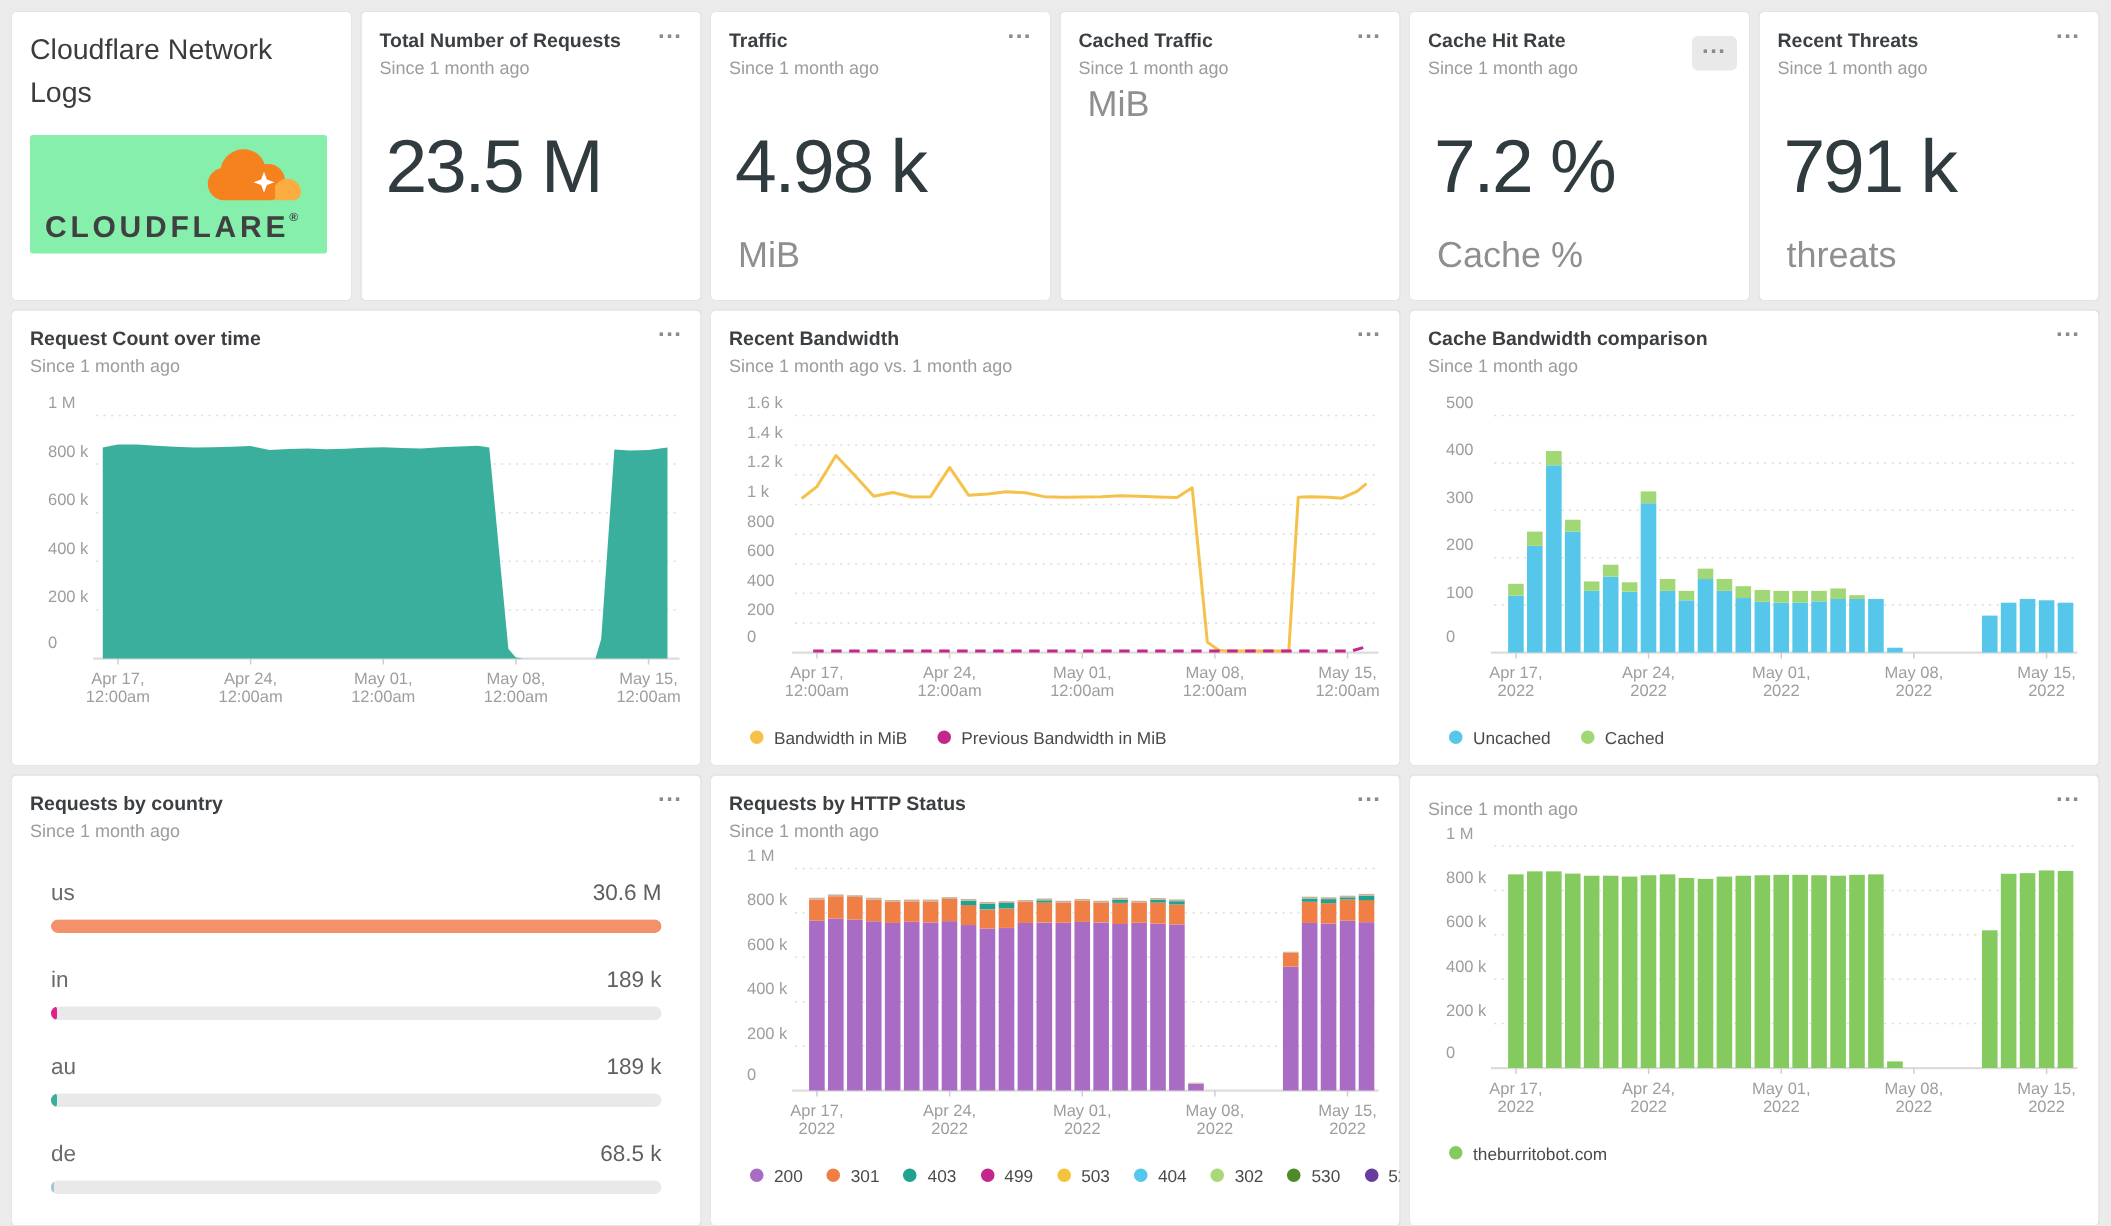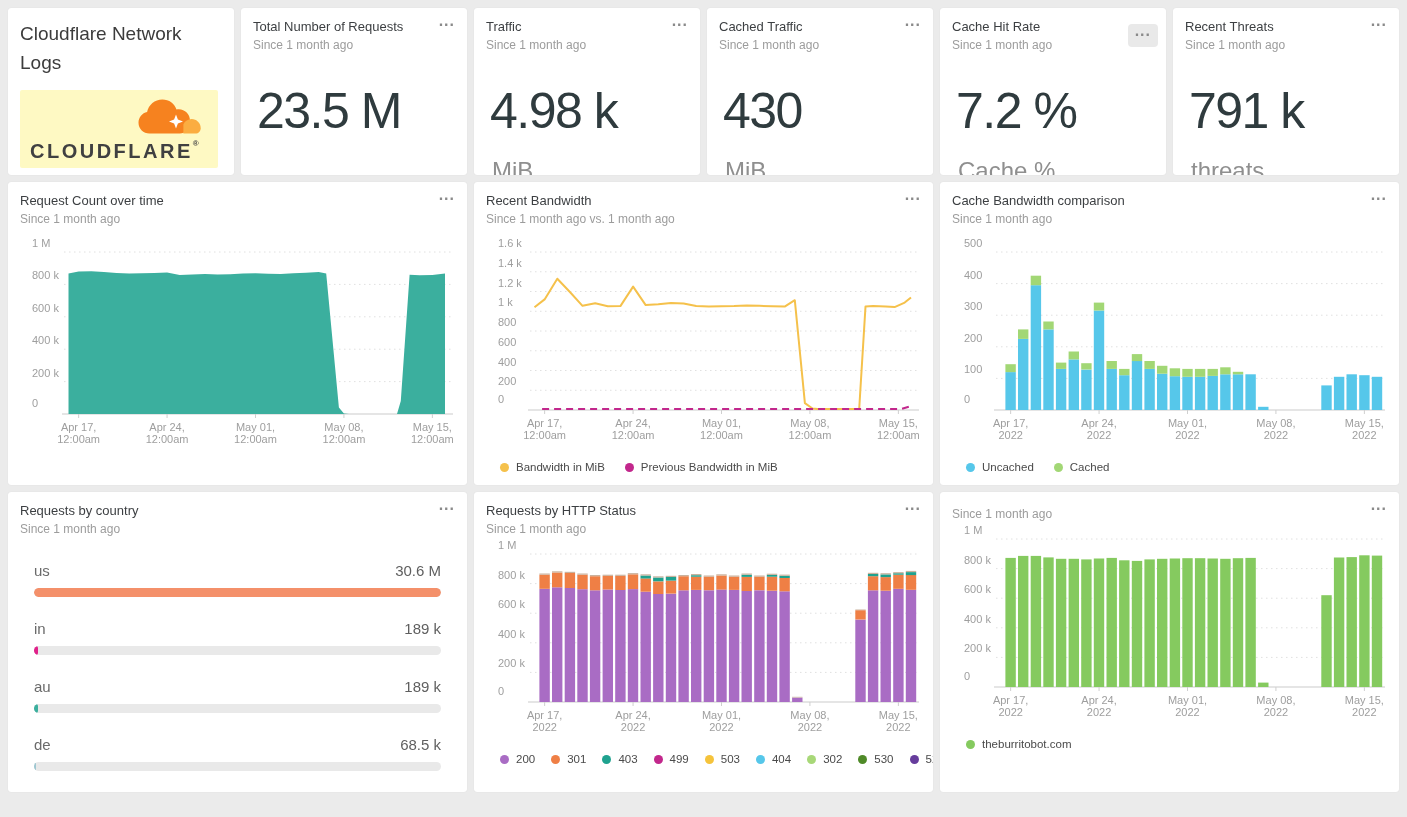--- a/index.html
+++ b/index.html
@@ -1,43 +1,43 @@
 <!DOCTYPE html>
 <html><head>
 <meta charset="utf-8">
 <style>
   * { margin:0; padding:0; box-sizing:border-box; }
   html,body { width:1407px; height:817px; overflow:hidden; background:#ebebeb;
               font-family:"Liberation Sans", sans-serif; }
   .board { padding:8px; display:flex; flex-direction:column; gap:7px; }
-  .row1 { display:grid; grid-template-columns:repeat(6,1fr); gap:7px; height:167px; }
+  .row1 { display:grid; grid-template-columns:repeat(6,1fr); gap:7px; height:192px; }
   .row3c { display:grid; grid-template-columns:repeat(3,1fr); gap:7px; }
   .row2 { height:303px; } .row3 { height:300px; }
   .panel { background:#fff; border-radius:3px; position:relative; overflow:hidden;
            padding:11px 12px; box-shadow:0 0 1px rgba(0,0,0,.12); }
-  .ptitle { font-size:13px; font-weight:400; color:#3c3f42; }
+  .ptitle { font-size:13px; font-weight:700; color:#3c3f42; }
   .psub { font-size:12px; color:#9c9c9c; margin-top:4px; }
   .menu { position:absolute; top:6px; right:12px; color:#8a8a8a; font-weight:700;
           font-size:16px; letter-spacing:1px; line-height:14px; cursor:pointer; }
   .menu.active { background:#e9e9e9; border-radius:4px; top:16px; right:8px;
                  padding:0 7px 9px 7px; }
   
   .stat-val { margin:30px 0 17px 4px; font-size:50px; color:#2f3b3e; letter-spacing:-1.5px; }
   .stat-unit { margin:4px 0 0 6px; font-size:24px; color:#8f8f8f; }
   
   .hd-title { font-size:19px; color:#3c3c3c; line-height:1.55; }
-  .logo-box { margin-top:12px; background:#fef9c3; border-radius:2px; padding:8px 10px 6px;
+  .logo-box { margin-top:12px; background:#86efac; border-radius:2px; padding:8px 10px 6px;
               width:198px; }
   .logo-text { font-size:20px; font-weight:800; color:#404041; letter-spacing:2.5px;
                line-height:1.1; white-space:nowrap; }
   .logo-text .reg { font-size:8px; vertical-align:top; letter-spacing:0; }
   
   svg text.tick { font-size:11px; fill:#9e9e9e; font-family:"Liberation Sans",sans-serif; }
   .legend { display:flex; gap:20px; padding-left:14px; margin-top:3px; flex-wrap:nowrap; }
-  .legend .li { display:flex; align-items:center; gap:7px; font-size:11.5px; color:#4a4a4a; }
+  .legend .li { display:flex; align-items:flex-start; gap:7px; font-size:11.5px; color:#4a4a4a; }
   .legend .dot { width:9px; height:9px; border-radius:50%; flex:none; }
   
   .rows { margin-top:26px; padding:0 14px; }
   .crow { margin-bottom:23px; }
   .crow .top { display:flex; justify-content:space-between; align-items:flex-start; }
   .crow .lbl { font-size:15px; color:#6a6a6a; }
   .crow .val { font-size:15px; color:#5f5f5f; }
   .track { height:9px; border-radius:5px; background:#e9e9e9; margin-top:9px; overflow:hidden; }
   .fill { height:100%; border-radius:5px; }
 </style>
@@ -72,21 +72,20 @@
       <div class="ptitle">Traffic</div>
       <div class="psub">Since 1 month ago</div>
       <div class="stat-val">4.98 k</div>
       <div class="stat-unit">MiB</div>
     </div>
 
     <div class="panel">
       <div class="menu">...</div>
       <div class="ptitle">Cached Traffic</div>
       <div class="psub">Since 1 month ago</div>
-      <div class="stat-val">430</div>
       <div class="stat-unit">MiB</div>
     </div>
 
     <div class="panel">
       <div class="menu active">...</div>
       <div class="ptitle">Cache Hit Rate</div>
       <div class="psub">Since 1 month ago</div>
       <div class="stat-val">7.2 %</div>
       <div class="stat-unit">Cache %</div>
     </div>

